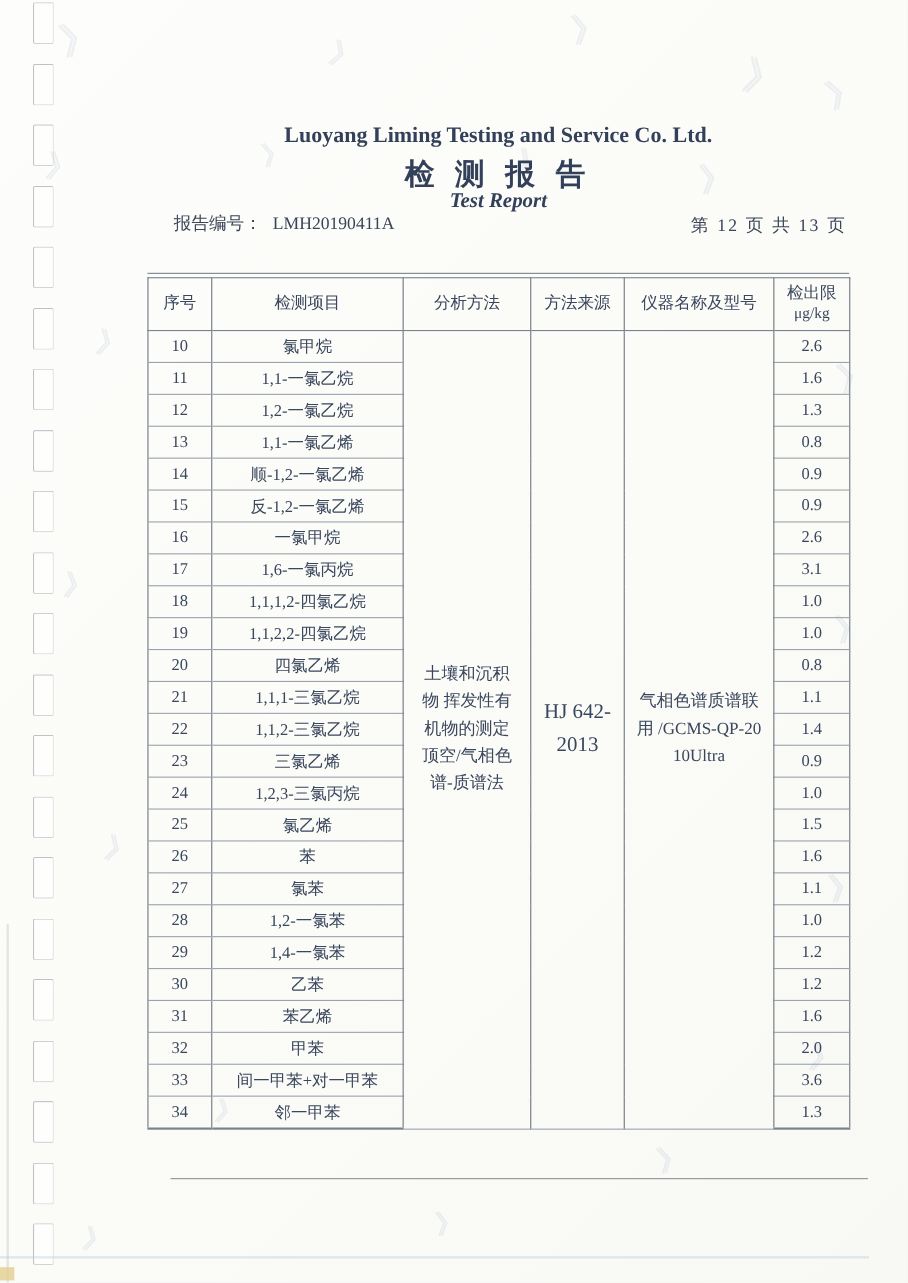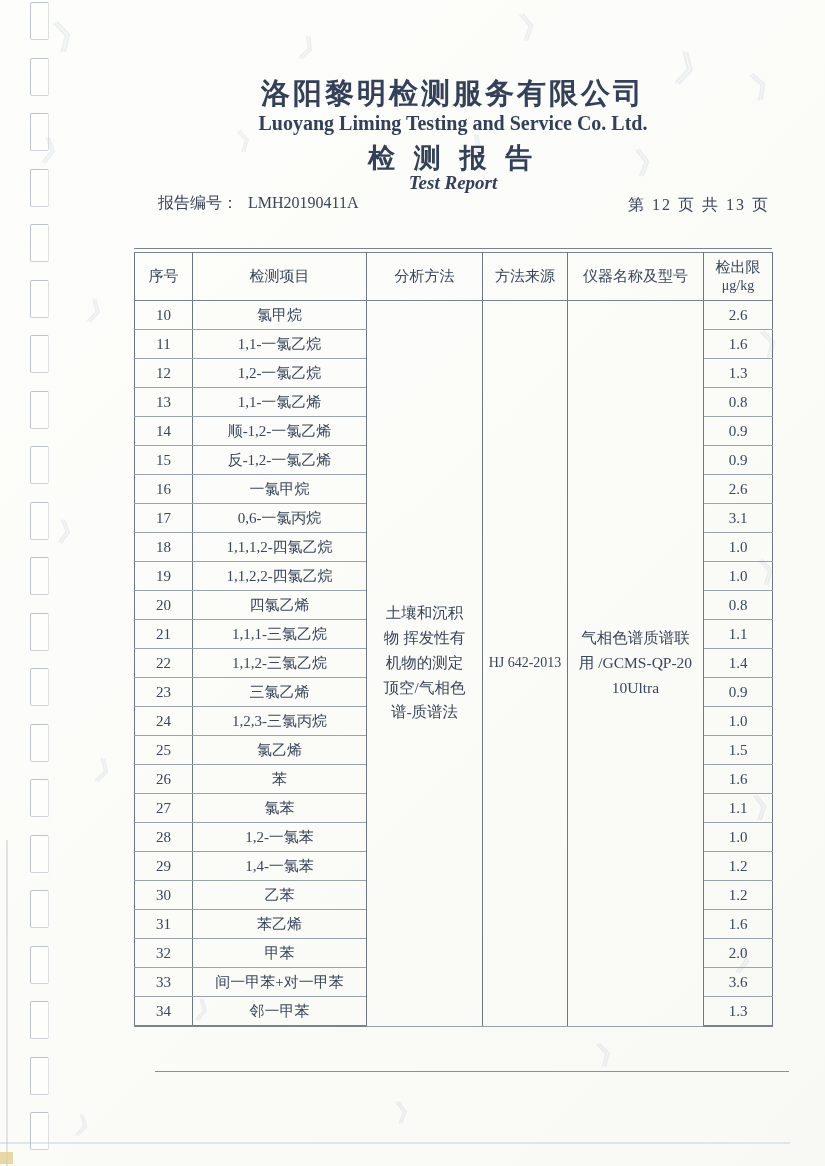--- a/index.html
+++ b/index.html
@@ -68,21 +68,21 @@
     font-weight:normal;
   }
   thead th{
     border-top:1px solid #79828e;border-bottom:1px solid #79828e;
     height:47px;font-size:15px;line-height:1.25;
   }
   tbody td{height:28px;border-top:1px solid #9aa3ad;border-bottom:1px solid #9aa3ad;}
   tbody tr:last-child td{border-bottom:2px solid #7a828c;}
   td.m{line-height:1.6;}
   td.m-method{font-size:15.5px;padding:0 15px;}
-  td.m-source{font-size:14px;}
+  td.m-source{font-size:19px;}
   td.m-inst{font-size:15.5px;word-break:break-all;padding:0 10px;}
   .limit-unit{font-size:14px;display:block;}
   
   .footer-line{
     position:absolute;left:155px;top:1071px;width:634px;height:0;
     border-top:1px solid #8a9099;
   }
   .footer-text{position:absolute;top:1079px;font-size:16px;color:#3a4558;white-space:nowrap;}
   .footer-address{left:163px;}
   .footer-phone{left:527px;}
@@ -135,21 +135,20 @@
       <span class="wm" style="left: 196px; top: 996px; transform: rotate(12deg); font-size: 24px;">》</span>
       <span class="wm" style="left: 598px; top: 1036px; transform: rotate(-14deg); font-size: 26px;">》</span>
       <span class="wm" style="left: 736px; top: 944px; transform: rotate(10deg); font-size: 28px;">》</span>
       <span class="wm" style="left: 396px; top: 1096px; transform: rotate(-8deg); font-size: 24px;">》</span>
       <span class="wm" style="left: 76px; top: 1112px; transform: rotate(14deg); font-size: 24px;">》</span>
     </div>
   <div class="scan-line-left"></div>
   <div class="scan-streak-bottom"></div>
   <div class="corner-mark"></div>
 
-  <div class="hdr company-cn">洛阳黎明检测服务有限公司</div>
   <div class="hdr company-en">Luoyang Liming Testing and Service Co. Ltd.</div>
   <div class="hdr title-cn">检 测 报 告</div>
   <div class="hdr title-en">Test Report</div>
 
   <div class="meta-row">
     <span class="report-no">
       <span class="lbl">报告编号：</span><span>LMH20190411A</span>
     </span>
     <span class="page-info">第 12 页 共 13 页</span>
   </div>
@@ -212,21 +211,21 @@
             <td>反-1,2-一氯乙烯</td>
             <td>0.9</td>
           </tr>
           <tr>
             <td>16</td>
             <td>一氯甲烷</td>
             <td>2.6</td>
           </tr>
           <tr>
             <td>17</td>
-            <td>0,6-一氯丙烷</td>
+            <td>1,6-一氯丙烷</td>
             <td>3.1</td>
           </tr>
           <tr>
             <td>18</td>
             <td>1,1,1,2-四氯乙烷</td>
             <td>1.0</td>
           </tr>
           <tr>
             <td>19</td>
             <td>1,1,2,2-四氯乙烷</td>

